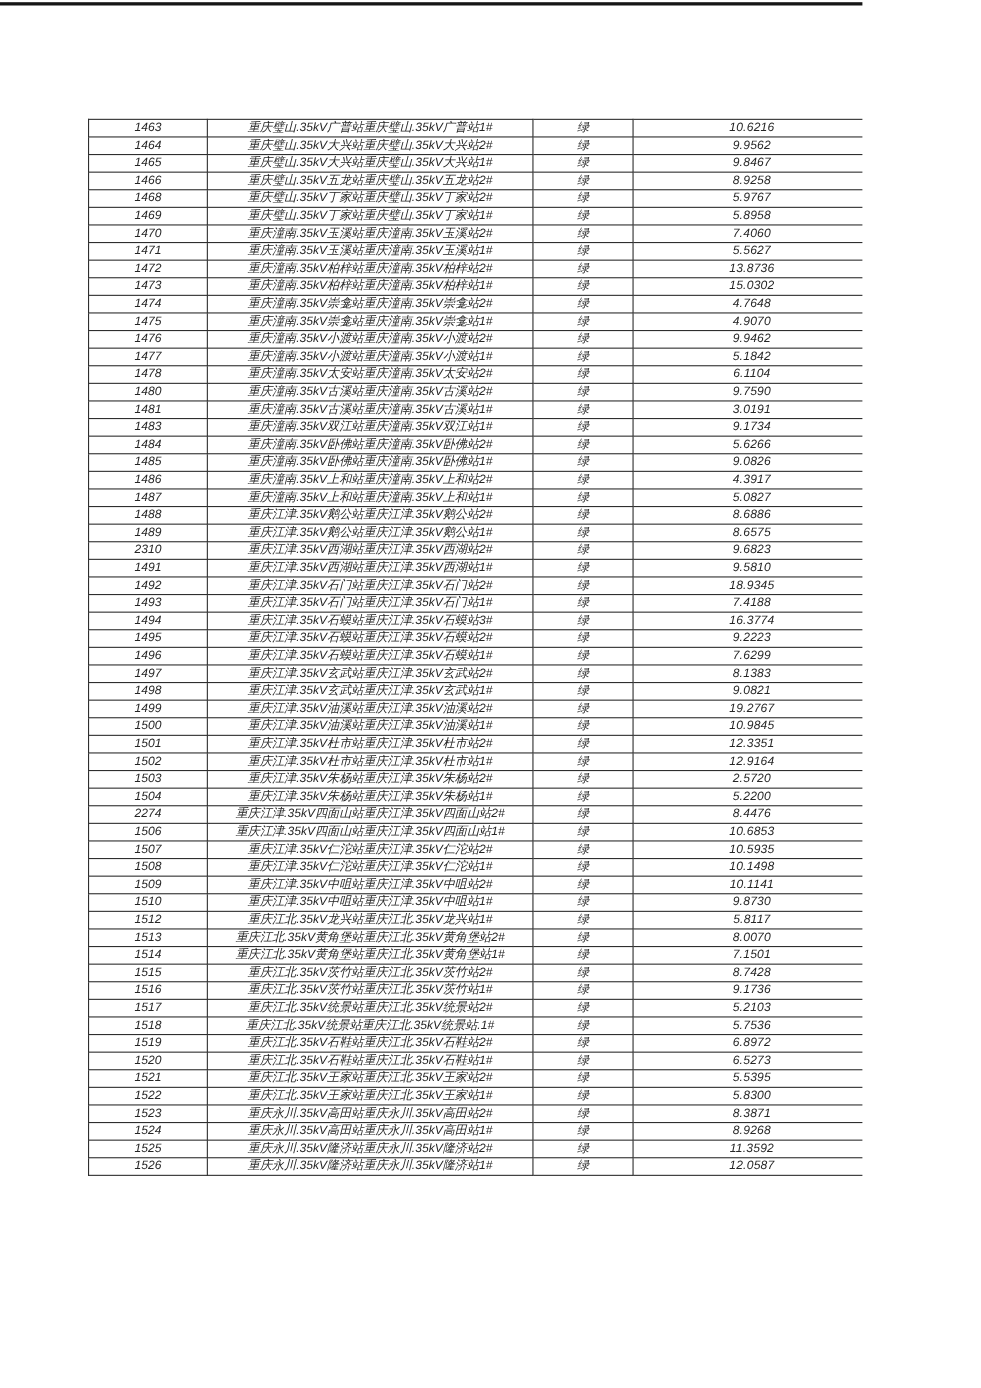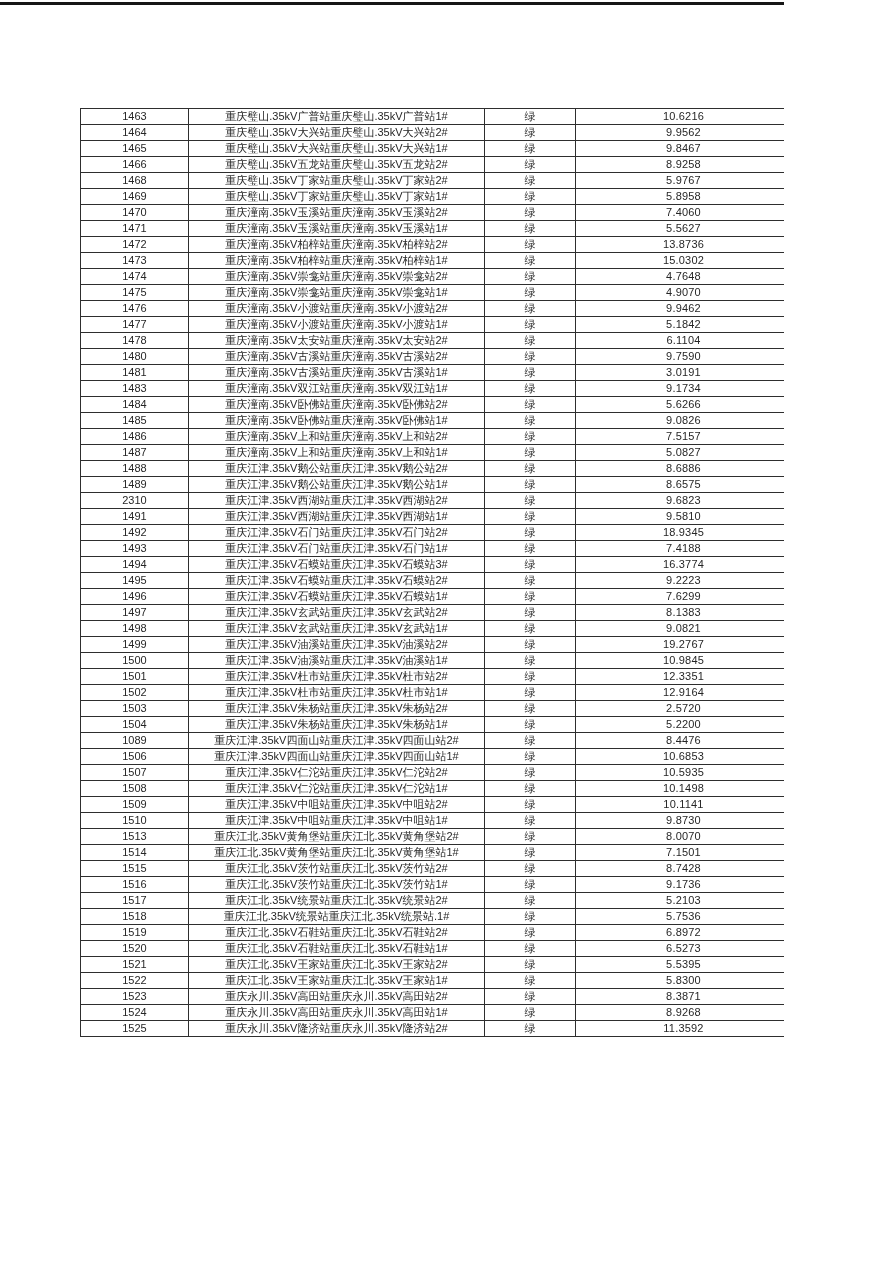--- a/index.html
+++ b/index.html
@@ -7,20 +7,21 @@
     padding: 0;
     background: #ffffff;
     font-family: "Liberation Sans", "DejaVu Sans", sans-serif;
   }
   #page {
     position: relative;
     width: 784px;
     height: 1262px;
     background: #ffffff;
     overflow: hidden;
+    font-style: italic;
   }
   #top-rule {
     position: absolute;
     top: 2px;
     left: 0;
     width: 887px;
     height: 3px;
     background: #161616;
   }
   #station-table {
@@ -173,21 +174,21 @@
         <tr>
       <td class="c-no">1485</td>
       <td class="c-name">重庆潼南.35kV卧佛站重庆潼南.35kV卧佛站1#</td>
       <td class="c-status">绿</td>
       <td class="c-value">9.0826</td>
     </tr>
         <tr>
       <td class="c-no">1486</td>
       <td class="c-name">重庆潼南.35kV上和站重庆潼南.35kV上和站2#</td>
       <td class="c-status">绿</td>
-      <td class="c-value">7.5157</td>
+      <td class="c-value">4.3917</td>
     </tr>
         <tr>
       <td class="c-no">1487</td>
       <td class="c-name">重庆潼南.35kV上和站重庆潼南.35kV上和站1#</td>
       <td class="c-status">绿</td>
       <td class="c-value">5.0827</td>
     </tr>
         <tr>
       <td class="c-no">1488</td>
       <td class="c-name">重庆江津.35kV鹅公站重庆江津.35kV鹅公站2#</td>
@@ -284,21 +285,21 @@
       <td class="c-status">绿</td>
       <td class="c-value">2.5720</td>
     </tr>
         <tr>
       <td class="c-no">1504</td>
       <td class="c-name">重庆江津.35kV朱杨站重庆江津.35kV朱杨站1#</td>
       <td class="c-status">绿</td>
       <td class="c-value">5.2200</td>
     </tr>
         <tr>
-      <td class="c-no">1089</td>
+      <td class="c-no">2274</td>
       <td class="c-name">重庆江津.35kV四面山站重庆江津.35kV四面山站2#</td>
       <td class="c-status">绿</td>
       <td class="c-value">8.4476</td>
     </tr>
         <tr>
       <td class="c-no">1506</td>
       <td class="c-name">重庆江津.35kV四面山站重庆江津.35kV四面山站1#</td>
       <td class="c-status">绿</td>
       <td class="c-value">10.6853</td>
     </tr>
@@ -320,20 +321,26 @@
       <td class="c-status">绿</td>
       <td class="c-value">10.1141</td>
     </tr>
         <tr>
       <td class="c-no">1510</td>
       <td class="c-name">重庆江津.35kV中咀站重庆江津.35kV中咀站1#</td>
       <td class="c-status">绿</td>
       <td class="c-value">9.8730</td>
     </tr>
         <tr>
+      <td class="c-no">1512</td>
+      <td class="c-name">重庆江北.35kV龙兴站重庆江北.35kV龙兴站1#</td>
+      <td class="c-status">绿</td>
+      <td class="c-value">5.8117</td>
+    </tr>
+        <tr>
       <td class="c-no">1513</td>
       <td class="c-name">重庆江北.35kV黄角堡站重庆江北.35kV黄角堡站2#</td>
       <td class="c-status">绿</td>
       <td class="c-value">8.0070</td>
     </tr>
         <tr>
       <td class="c-no">1514</td>
       <td class="c-name">重庆江北.35kV黄角堡站重庆江北.35kV黄角堡站1#</td>
       <td class="c-status">绿</td>
       <td class="c-value">7.1501</td>
@@ -396,17 +403,23 @@
       <td class="c-no">1524</td>
       <td class="c-name">重庆永川.35kV高田站重庆永川.35kV高田站1#</td>
       <td class="c-status">绿</td>
       <td class="c-value">8.9268</td>
     </tr>
         <tr>
       <td class="c-no">1525</td>
       <td class="c-name">重庆永川.35kV隆济站重庆永川.35kV隆济站2#</td>
       <td class="c-status">绿</td>
       <td class="c-value">11.3592</td>
+    </tr>
+        <tr>
+      <td class="c-no">1526</td>
+      <td class="c-name">重庆永川.35kV隆济站重庆永川.35kV隆济站1#</td>
+      <td class="c-status">绿</td>
+      <td class="c-value">12.0587</td>
     </tr>
       </tbody>
   </table>
 
 </div>
 
 </body></html>

